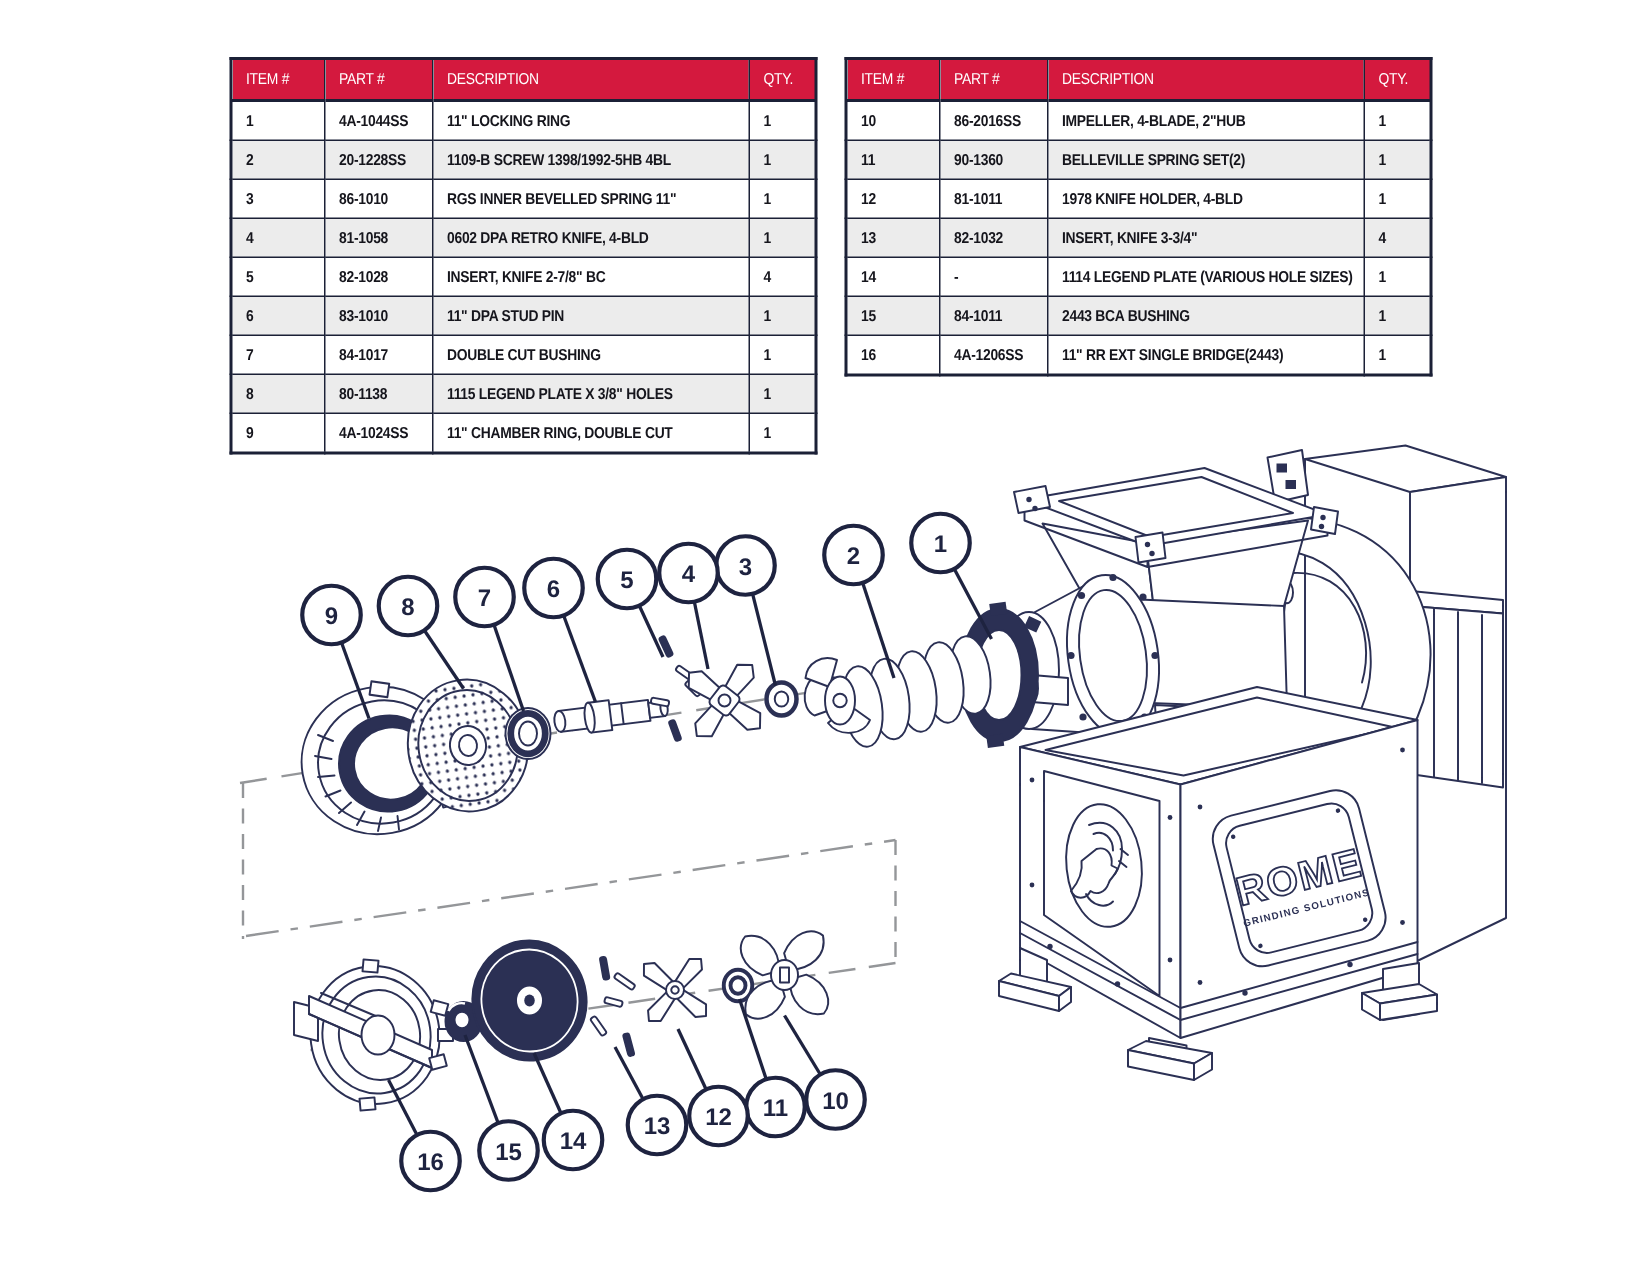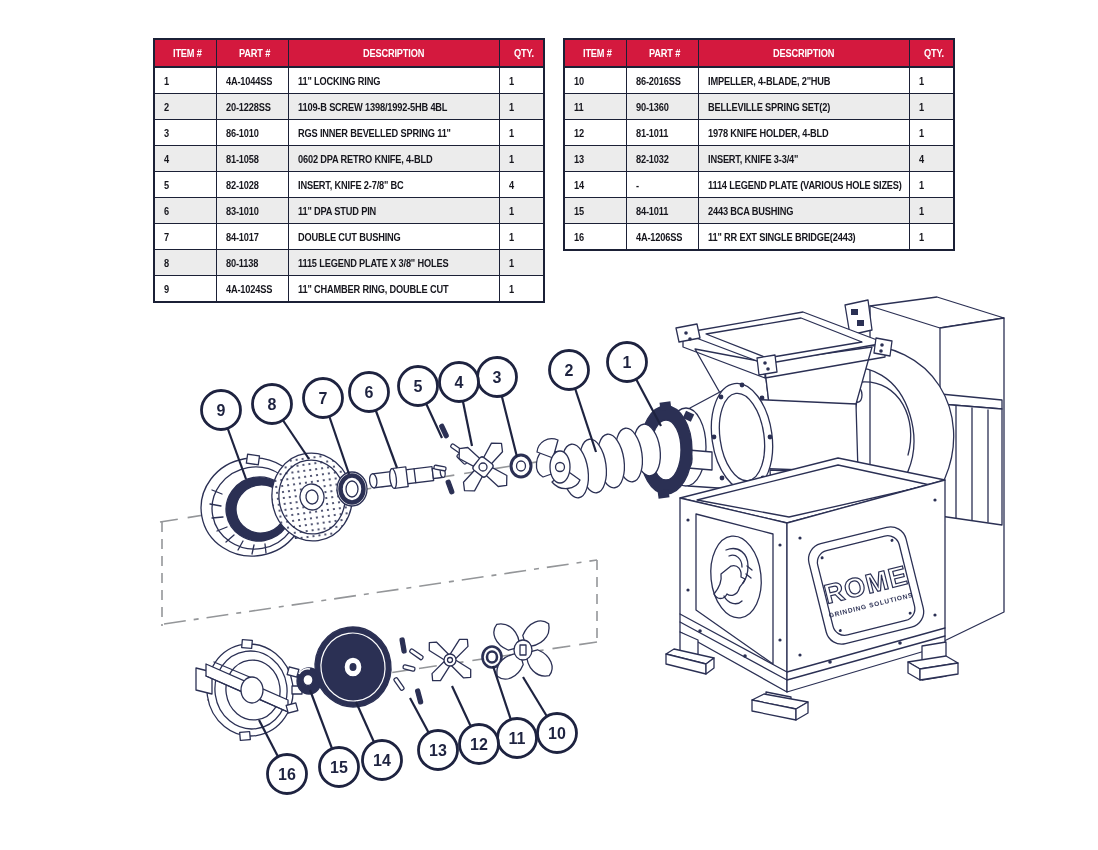--- a/index.html
+++ b/index.html
@@ -16,23 +16,22 @@
   .parts-table col.c-part{width:72px;}
   .parts-table col.c-desc{width:211px;}
   .parts-table col.c-qty{width:45px;}
   .parts-table th,.parts-table td{
     border:1.8px solid #1b2036;
     padding:0 0 0 9px;text-align:left;vertical-align:middle;
     white-space:nowrap;overflow:hidden;
   }
   .parts-table th{
     background:#d4193e;color:#ffffff;height:26px;
-    font-size:10.5px;font-weight:700;letter-spacing:.2px;
+    font-size:10.5px;font-weight:400;letter-spacing:.2px;
     border-bottom:2.5px solid #1b2036;
-    text-align:center;
   }
   .parts-table td{
     height:25px;color:#15151c;font-size:10.5px;font-weight:700;
   }
   .parts-table{border:2.5px solid #1b2036;}
   .parts-table tbody tr:nth-child(even){background:#ececec;}
   .ct{display:inline-block;transform:scaleX(.88);transform-origin:left center;letter-spacing:-.2px;}
   #table-1{left:153px;top:38px;width:390px;}
   #table-2{left:563px;top:38px;width:385px;}
   

